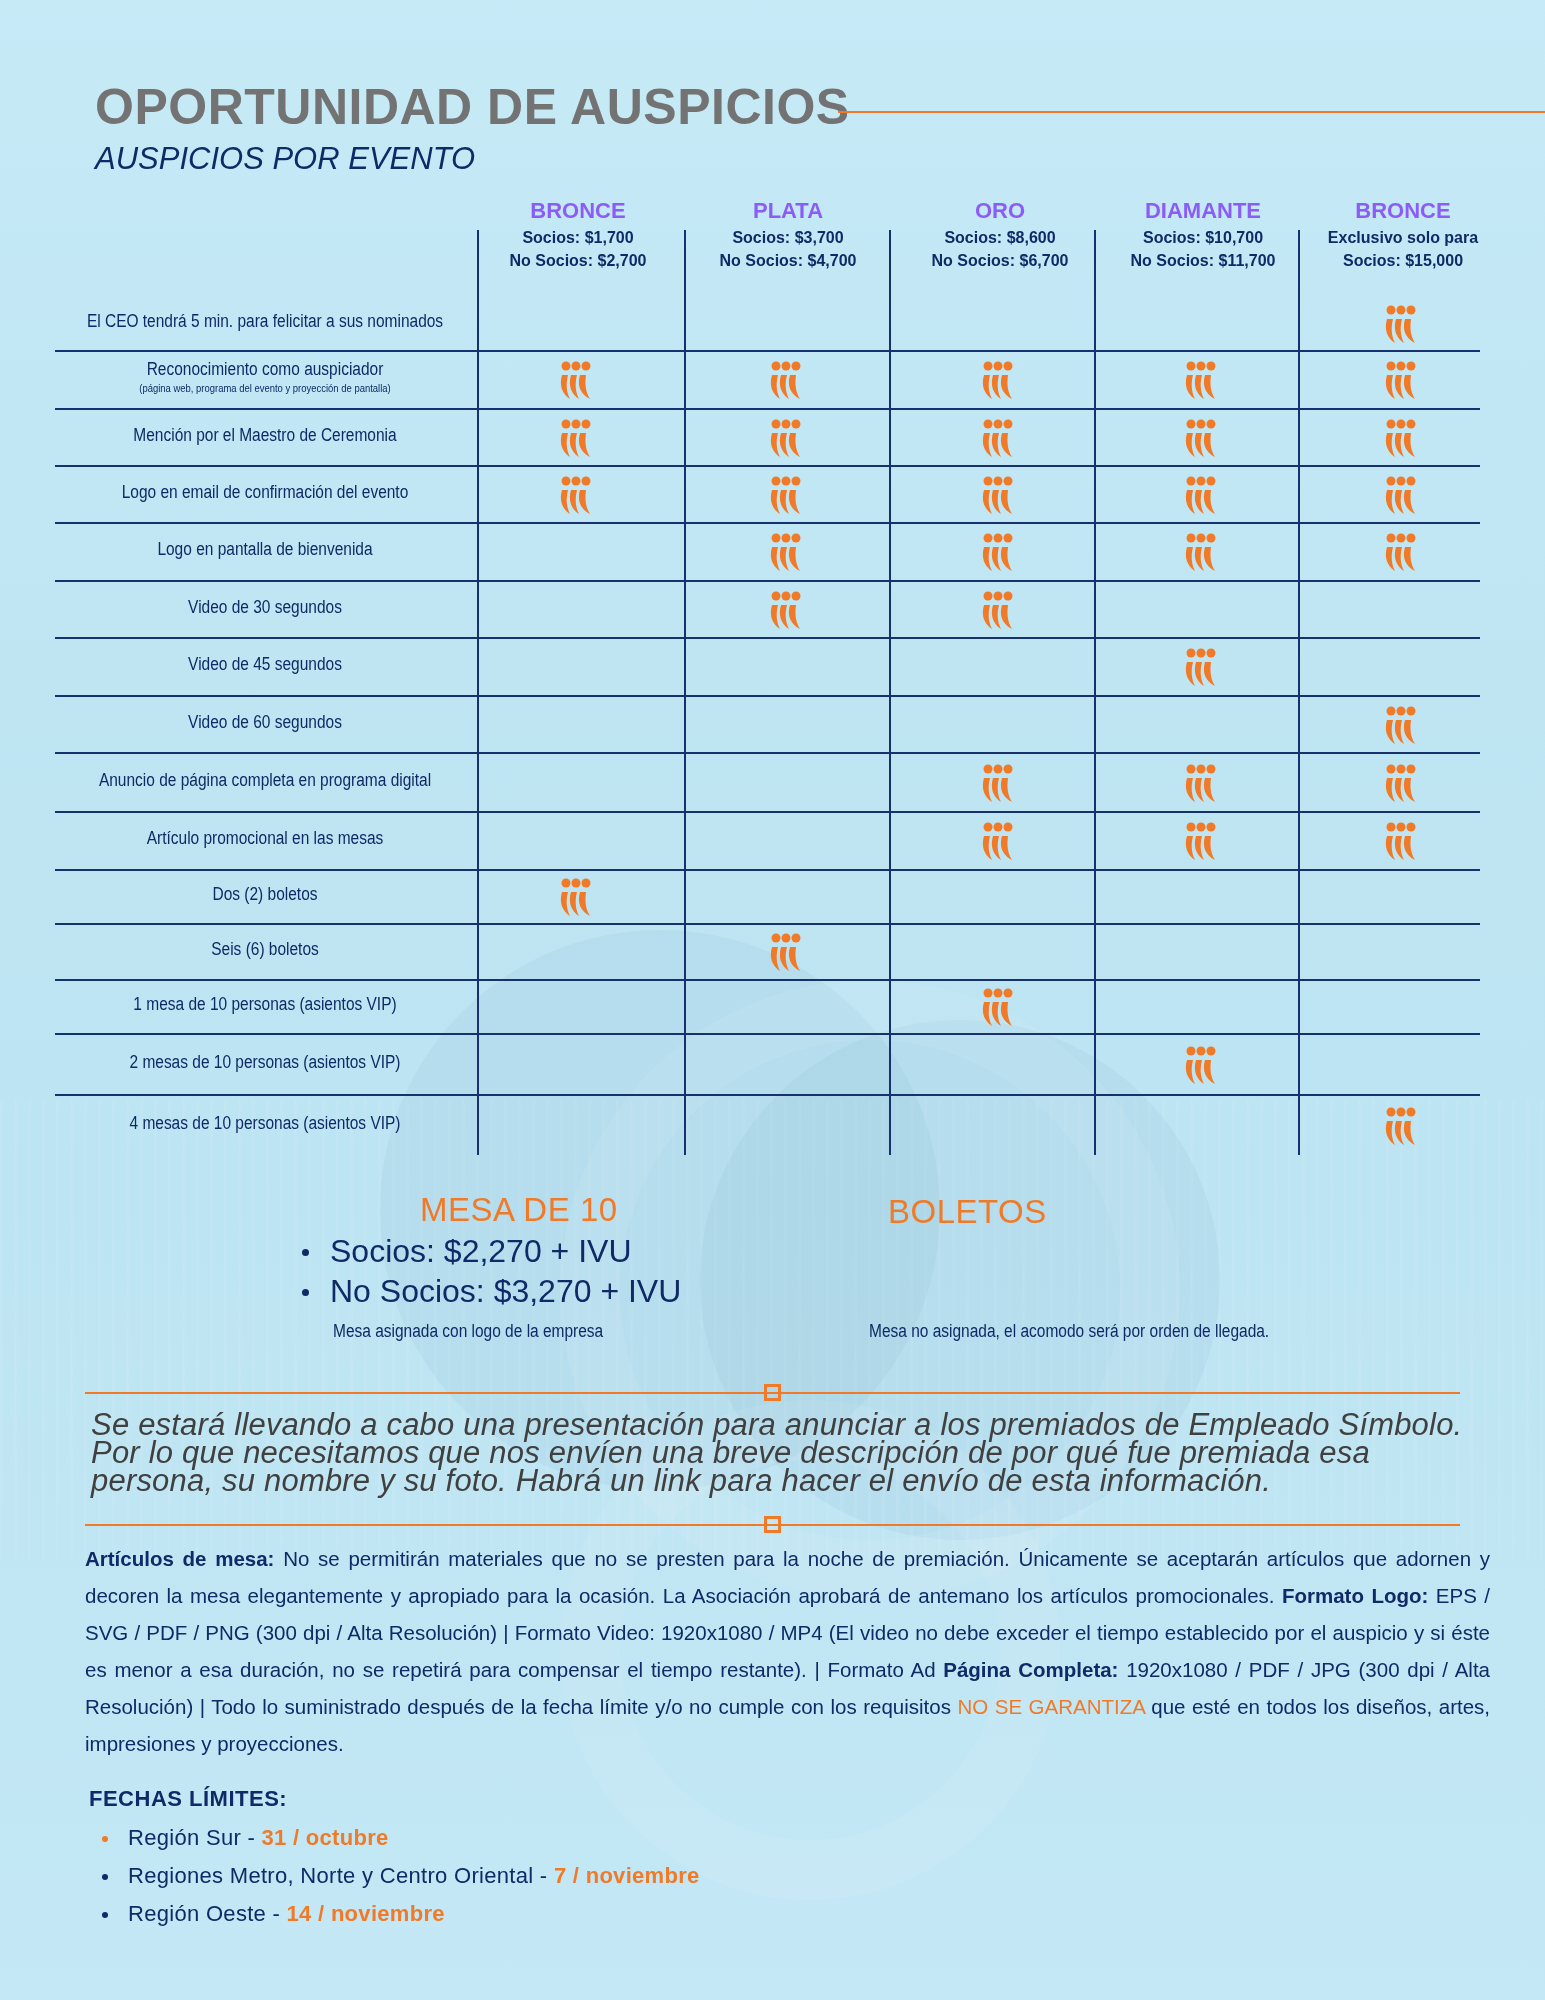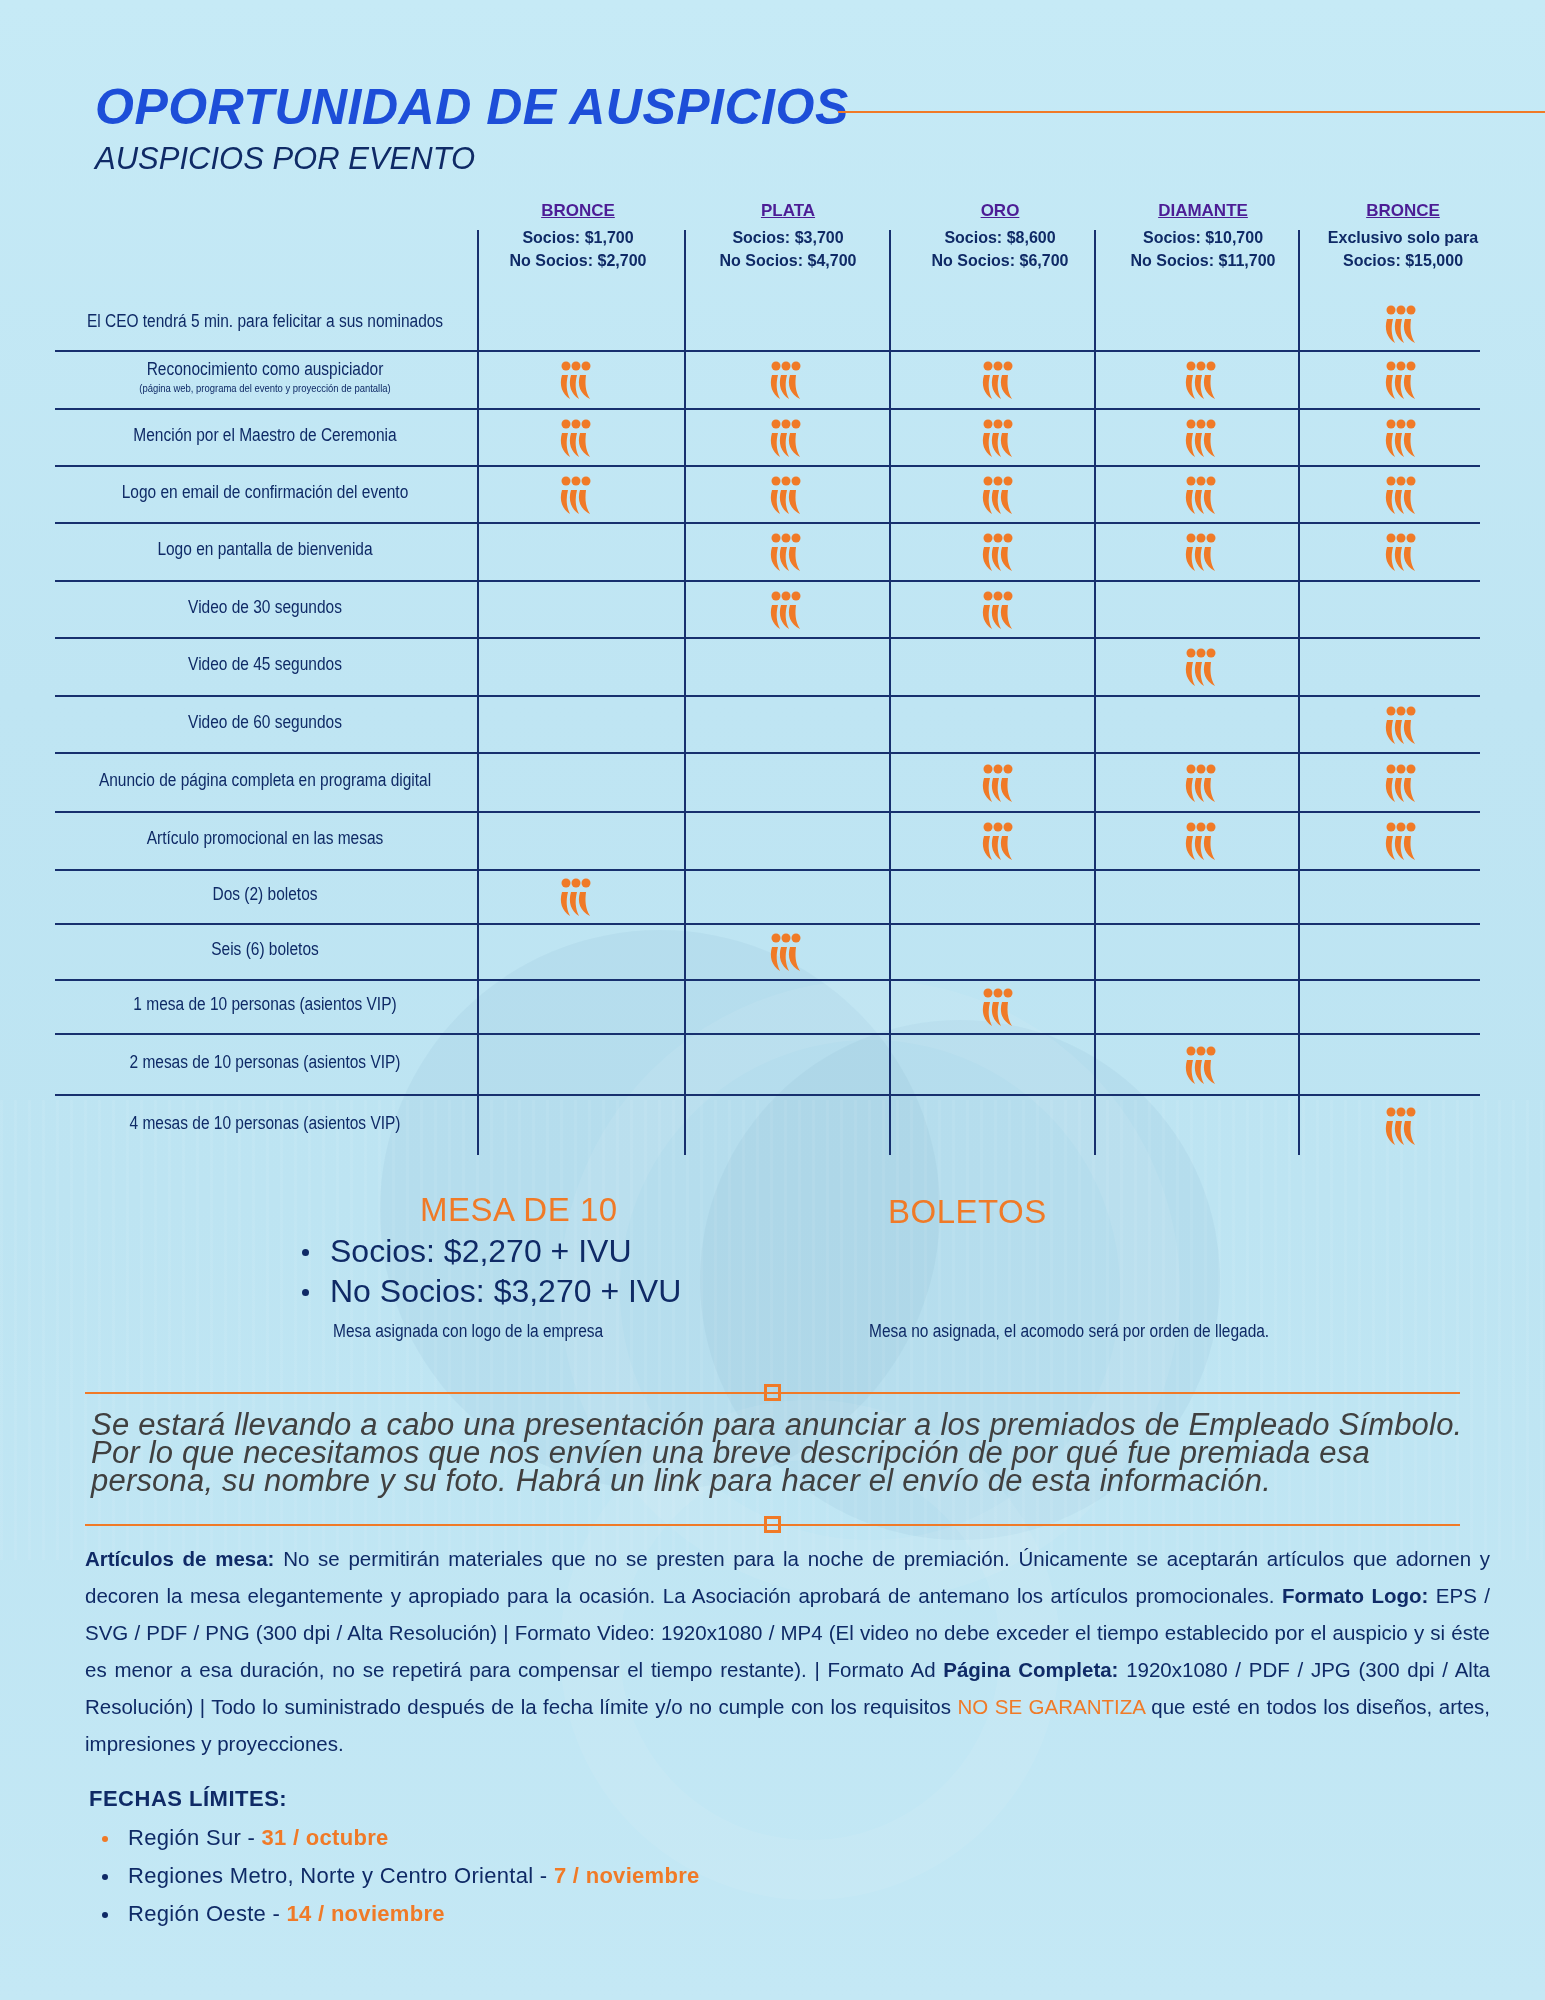--- a/index.html
+++ b/index.html
@@ -22,35 +22,35 @@
     pointer-events: none;
   }
   .bg-lines {
     position: absolute; left: 0; top: 1100px; width: 1545px; height: 460px;
     background: repeating-linear-gradient(90deg, rgba(255,255,255,0.06) 0 3px, transparent 3px 14px);
     pointer-events: none;
   }
 
   .title {
     position: absolute; left: 95px; top: 78px;
-    font-size: 50px; font-weight: 700; color: #1d4ed8; letter-spacing: 0.5px; font-style: italic;
+    font-size: 50px; font-weight: 700; color: #737373; letter-spacing: 0.5px;
   }
   .title-rule {
     position: absolute; left: 838px; top: 111px; width: 707px; height: 2px; background: #f07a27;
   }
   .subtitle {
     position: absolute; left: 95px; top: 141px;
     font-size: 31px; font-weight: 400; font-style: italic; color: #0f2a66;
   }
 
   
   .tier-head {
     position: absolute; top: 196px; text-align: center;
   }
-  .tier-name { font-size: 17px; font-weight: 700; color: #4c1d95; line-height: 30px; text-decoration: underline; }
+  .tier-name { font-size: 22px; font-weight: 700; color: #8b5cf6; line-height: 30px; }
   .tier-price { font-size: 16px; font-weight: 700; color: #0f2a66; line-height: 23px; }
 
   .vline { position: absolute; width: 2px; background: #17306e; }
   .hline { position: absolute; height: 2px; background: #17306e; }
 
   .row-label {
     position: absolute; left: 55px; width: 420px; text-align: center;
     font-family: "Liberation Sans", sans-serif; font-size: 18px; color: #0f2a66;
     transform: scaleX(0.86); transform-origin: center;
   }

